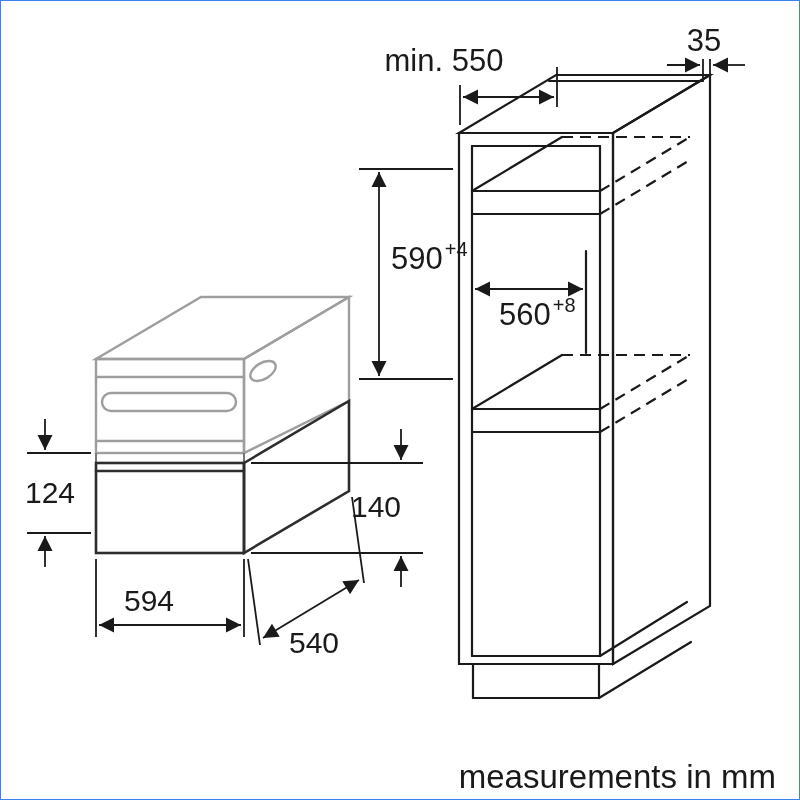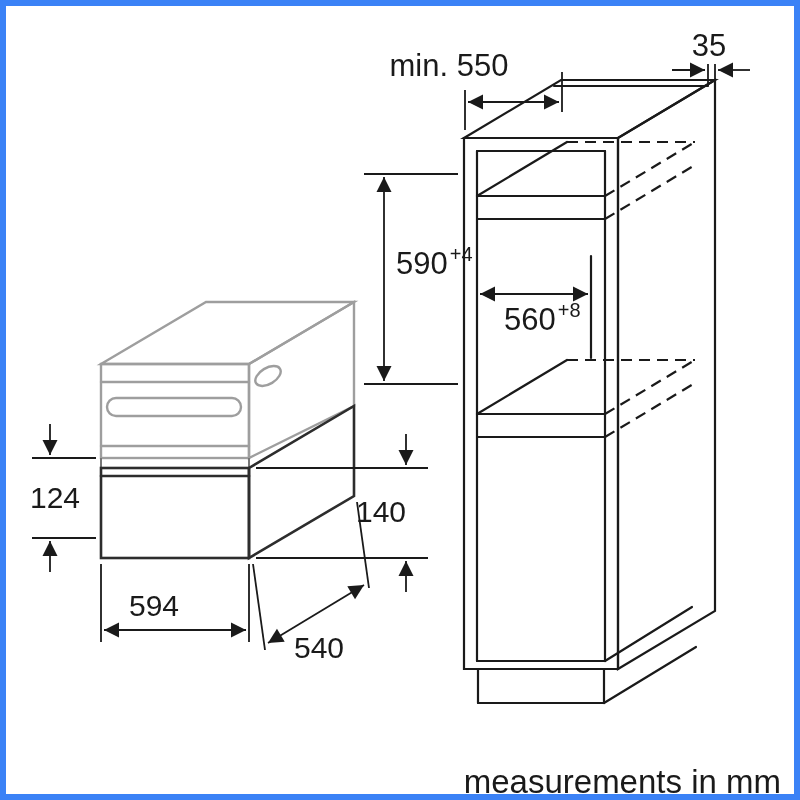--- a/index.html
+++ b/index.html
@@ -1,17 +1,17 @@
 <!DOCTYPE html>
 <html><head>
 <meta charset="utf-8">
 <style>
   html,body{margin:0;padding:0;background:#fff;}
   #stage{position:relative;width:800px;height:800px;background:#ffffff;
-         border:6px solid #3b82f6;box-sizing:border-box;overflow:hidden;
+         border:1px solid #3b82f6;box-sizing:border-box;overflow:hidden;
          font-family:"Liberation Sans", sans-serif;}
   svg{position:absolute;left:0;top:0;}
   svg text{font-family:"Liberation Sans", sans-serif;fill:#1a1a1a;}
   .k{stroke:#1a1a1a;stroke-width:2.2;fill:none;stroke-linecap:round;}
   .k2{stroke:#1a1a1a;stroke-width:2.2;fill:none;stroke-dasharray:11 7;stroke-linecap:butt;}
   .g{stroke:#9e9e9e;stroke-width:2.4;fill:none;stroke-linecap:round;}
   .d{stroke:#2d2d2d;stroke-width:2.6;fill:none;stroke-linecap:round;}
   .m{stroke:#777777;stroke-width:2;fill:none;}
   .dim{stroke:#1a1a1a;stroke-width:1.8;fill:none;}
   .t31{font-size:31px;}

